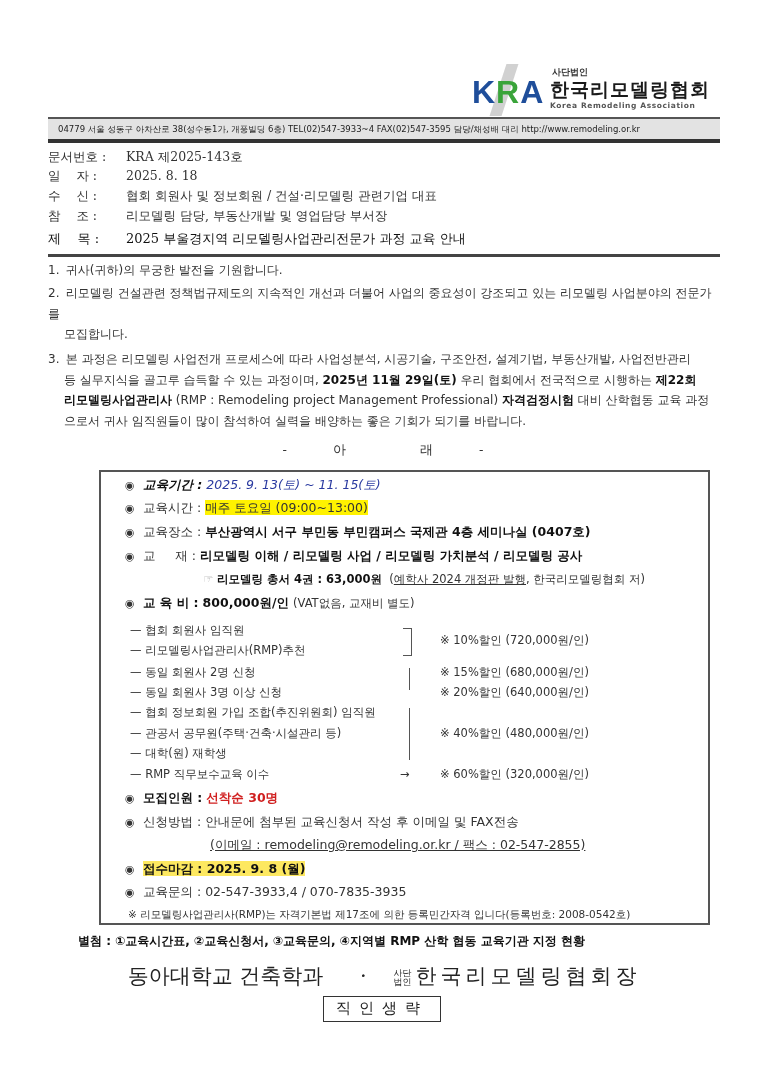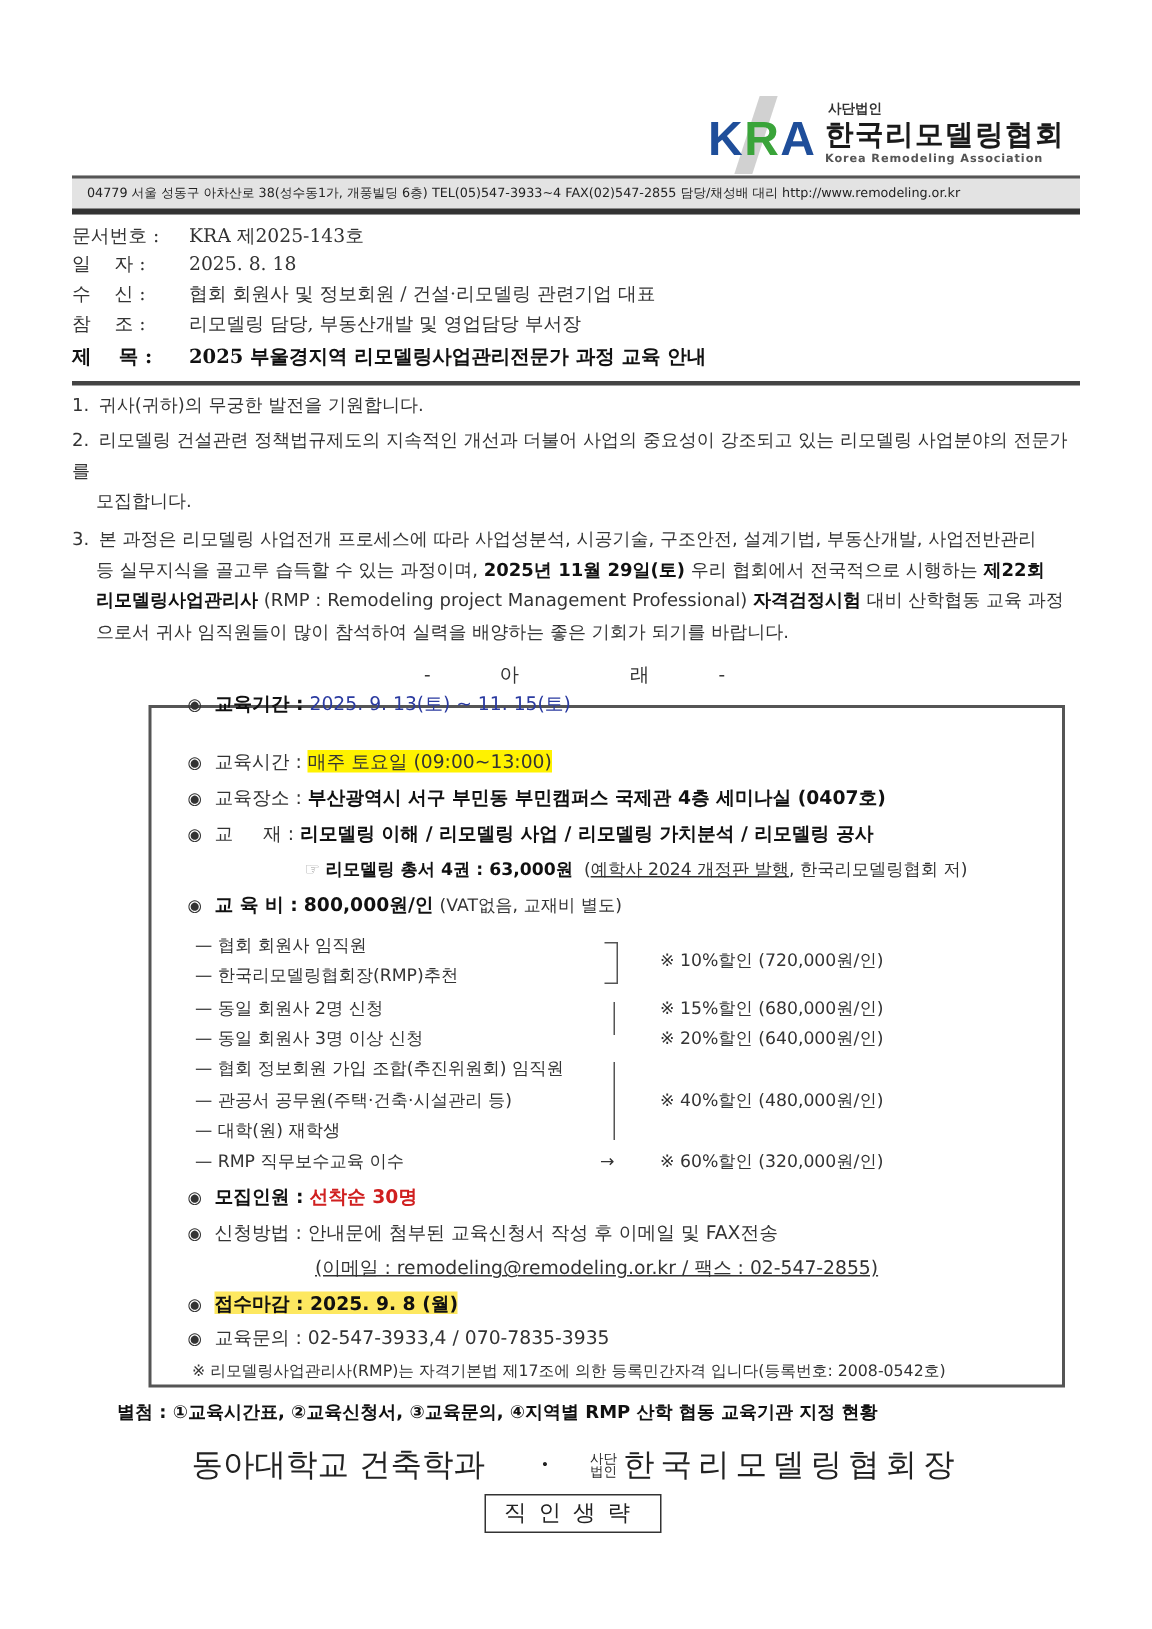--- a/index.html
+++ b/index.html
@@ -17,21 +17,21 @@
                  transform:skewX(-18deg); opacity:0.7; }
   .logo .sub { position:absolute; left:82px; top:2px; font-size:9px; font-weight:bold; color:#333; }
   .logo .name { position:absolute; left:80px; top:13px; font-size:19px; font-weight:bold; color:#1a1a1a; letter-spacing:1px; }
   .logo .eng { position:absolute; left:80px; top:37px; font-size:7.5px; font-weight:bold; color:#555; letter-spacing:0.6px; }
   .addr-bar { left:48px; top:117px; width:672px; height:20px; background:#e3e3e3;
               border-top:2px solid #555; border-bottom:4px solid #333;
               font-size:8.5px; line-height:20px; color:#222; text-indent:10px; white-space:nowrap; }
   
   .meta { left:48px; font-size:12.5px; line-height:18px; white-space:nowrap; font-family:"DejaVu Serif", serif; color:#333; }
   .meta .k { display:inline-block; width:78px; }
-  .meta.subject { font-weight:bold; color:#111; font-size:13px; }
+  .meta.subject { font-weight:normal; color:#111; font-size:13px; }
   .rule-thick { left:48px; top:254px; width:672px; height:3px; background:#444; }
   
   .para { left:48px; width:675px; font-size:12px; line-height:20.5px; color:#333; }
   .para .num { display:inline-block; width:14px; }
   .para .indent { padding-left:16px; display:block; }
   .b { font-weight:bold; color:#111; }
   .center-title { left:0; width:768px; top:441px; text-align:center; font-size:13px; color:#333; font-family:"DejaVu Serif", serif; letter-spacing:2px; }
   .center-title span { margin:0 22px; }
   
   .box { left:99px; top:470px; width:611px; height:455px; border:2px solid #555; box-sizing:border-box; }
@@ -56,21 +56,21 @@
 
 <div class="abs logo">
   <div class="slash"></div>
   <div class="kra">
     <span class="k">K</span><span class="r">R</span><span class="a">A</span>
   </div>
   <div class="sub">사단법인</div>
   <div class="name">한국리모델링협회</div>
   <div class="eng">Korea Remodeling Association</div>
 </div>
-<div class="abs addr-bar">04779 서울 성동구 아차산로 38(성수동1가, 개풍빌딩 6층)  TEL(05)547-3933~4  FAX(02)547-2855  담당/채성배 대리  http://www.remodeling.or.kr</div>
+<div class="abs addr-bar">04779 서울 성동구 아차산로 38(성수동1가, 개풍빌딩 6층)  TEL(02)547-3933~4  FAX(02)547-3595  담당/채성배 대리  http://www.remodeling.or.kr</div>
 
 <div class="abs meta" style="top:148px;">
   <span class="k">문서번호 :</span><span>KRA 제2025-143호</span>
 </div>
 <div class="abs meta" style="top:167px;">
   <span class="k" style="white-space:pre;">일    자 :</span><span>2025. 8. 18</span>
 </div>
 <div class="abs meta" style="top:187px;">
   <span class="k" style="white-space:pre;">수    신 :</span><span>협회 회원사 및 정보회원 / 건설·리모델링 관련기업 대표</span>
 </div>
@@ -98,41 +98,41 @@
   <span class="indent"><span class="b">리모델링사업관리사</span><span> (RMP : Remodeling project Management Professional) </span><span class="b">자격검정시험</span><span> 대비 산학협동 교육 과정</span></span>
   <span class="indent">으로서 귀사 임직원들이 많이 참석하여 실력을 배양하는 좋은 기회가 되기를 바랍니다.</span>
 </div>
 
 <div class="abs center-title">
   <span>-</span><span>아</span><span style="margin-left:50px;">래</span><span>-</span>
 </div>
 
 <div class="abs box"></div>
 
-<div class="row" style="top:460px;">
+<div class="row" style="top:476px;font-style:italic;">
   <span class="bullet">◉</span><span class="b">교육기간 :</span> <span class="blue">2025. 9. 13(토) ~ 11. 15(토)</span>
 </div>
 <div class="row" style="top:499px;">
   <span class="bullet">◉</span><span>교육시간 :</span> <span class="hl">매주 토요일 (09:00~13:00)</span>
 </div>
 <div class="row" style="top:523px;">
   <span class="bullet">◉</span><span>교육장소 :</span> <span class="b">부산광역시 서구 부민동 부민캠퍼스 국제관 4층 세미나실 (0407호)</span>
 </div>
 <div class="row" style="top:547px;">
   <span class="bullet">◉</span><span style="white-space:pre;">교     재 :</span> <span class="b">리모델링 이해 / 리모델링 사업 / 리모델링 가치분석 / 리모델링 공사</span>
 </div>
 <div class="row small" style="top:570px; left:203px;">
   <span style="color:#999;">☞</span> <span class="b">리모델링 총서 4권 : 63,000원</span>&nbsp; <span>(</span><span class="u">예학사 2024 개정판 발행</span><span>, 한국리모델링협회 저)</span>
 </div>
 <div class="row" style="top:594px;">
   <span class="bullet">◉</span><span class="b">교 육 비 :</span> <span class="b">800,000원/인</span> <span class="small">(VAT없음, 교재비 별도)</span>
 </div>
 
 <div class="dis" style="left:130px; top:621px;">— 협회 회원사 임직원</div>
-<div class="dis" style="left:130px; top:641px;">— 한국리모델링협회장(RMP)추천</div>
+<div class="dis" style="left:130px; top:641px;">— 리모델링사업관리사(RMP)추천</div>
 <div class="dis" style="left:130px; top:663px;">— 동일 회원사 2명 신청</div>
 <div class="dis" style="left:130px; top:683px;">— 동일 회원사 3명 이상 신청</div>
 <div class="dis" style="left:130px; top:703px;">— 협회 정보회원 가입 조합(추진위원회) 임직원</div>
 <div class="dis" style="left:130px; top:724px;">— 관공서 공무원(주택·건축·시설관리 등)</div>
 <div class="dis" style="left:130px; top:744px;">— 대학(원) 재학생</div>
 <div class="dis" style="left:130px; top:765px;">— RMP 직무보수교육 이수</div>
 
 <div class="bracket" style="left:403px; top:628px; width:8px; height:26px; border-top:1.5px solid #555; border-bottom:1.5px solid #555;"></div>
 <div class="bracket" style="left:408px; top:668px; width:1px; height:22px;"></div>
 <div class="bracket" style="left:408px; top:708px; width:1px; height:52px;"></div>

